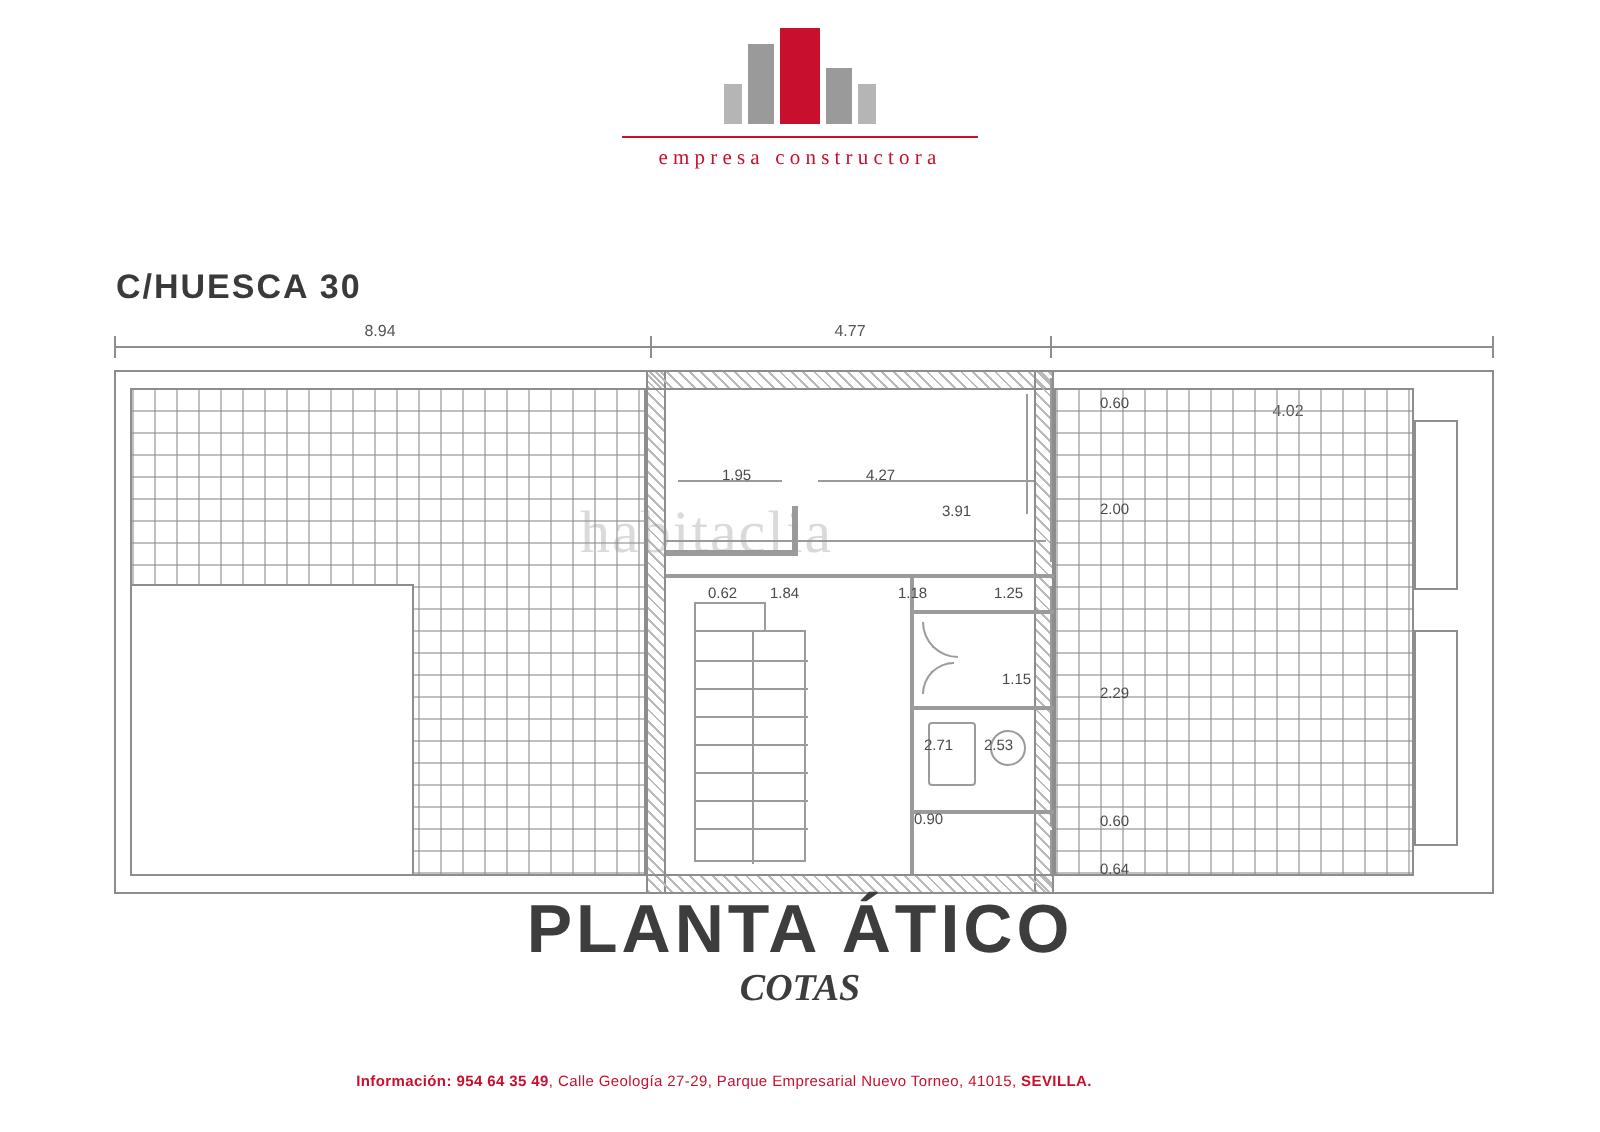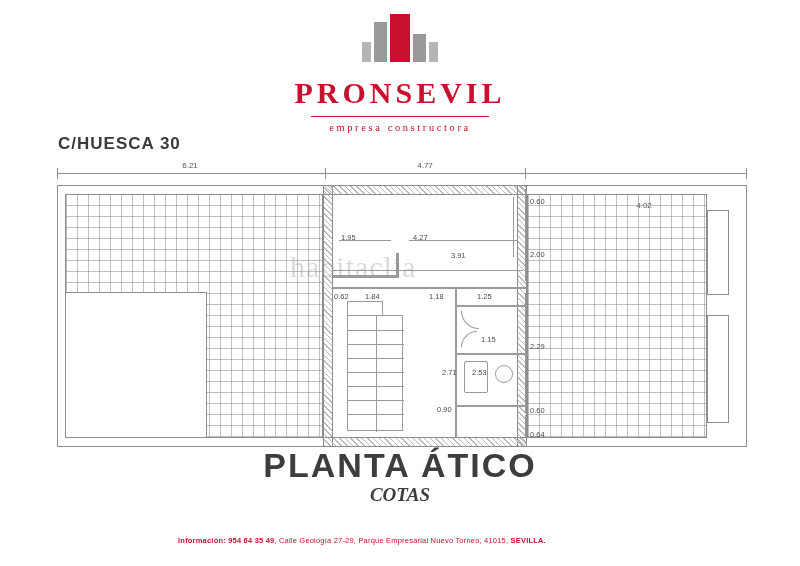--- a/index.html
+++ b/index.html
@@ -147,20 +147,21 @@
     background-image: repeating-linear-gradient(45deg, #b9b9b9 0 1px, transparent 1px 4px);
     border: 1px solid #8d8d8d;
     box-sizing: border-box;
   }
 
   .dimlabel {
     position: absolute;
     font-size: 7.5px;
     color: #4a4a4a;
     white-space: nowrap;
+    padding-left: 20px;
   }
   .dimline-h {
     position: absolute;
     height: 1px;
     background: #9b9b9b;
   }
   .dimline-v {
     position: absolute;
     width: 1px;
     background: #9b9b9b;
@@ -237,36 +238,35 @@
 <body>
 
 <div id="logo-block">
   <div id="logo-marks">
     <span class="mark mark-gray-mini"></span>
     <span class="mark mark-gray-tall"></span>
     <span class="mark mark-red"></span>
     <span class="mark mark-gray-short"></span>
     <span class="mark mark-gray-mini"></span>
   </div>
-  <div id="logo-name">PRONSEVIL</div>
   <div id="logo-rule"></div>
   <div id="logo-tagline">empresa  constructora</div>
 </div>
 
 <div id="street-title">C/HUESCA 30</div>
 
 <div id="plan">
 
   <div class="rule-line" style="left:0px; top:8px; width:690px; height:1px;"></div>
   <div class="dim-tick" style="left:0px;   top:3px; height:11px;"></div>
   <div class="dim-tick" style="left:268px; top:3px; height:11px;"></div>
   <div class="dim-tick" style="left:468px; top:3px; height:11px;"></div>
   <div class="dim-tick" style="left:689px; top:3px; height:11px;"></div>
 
-  <div class="dim-top" style="left:108px; top:-4px; width:50px;">6.21</div>
+  <div class="dim-top" style="left:108px; top:-4px; width:50px;">8.94</div>
   <div class="dim-top" style="left:343px; top:-4px; width:50px;">4.77</div>
   <div class="dim-top" style="left:562px; top:-4px; width:50px;margin-top:40px;">4.02</div>
 
   <div class="rule-line" style="left:0px;   top:20px; width:690px; height:1px;"></div>
   <div class="rule-line" style="left:0px;   top:20px; width:1px;  height:262px;"></div>
   <div class="rule-line" style="left:689px; top:20px; width:1px;  height:262px;"></div>
   <div class="rule-line" style="left:0px;   top:281px; width:690px; height:1px;"></div>
 
   <div class="hatch" style="left:8px; top:29px; width:258px; height:244px;"></div>
 

